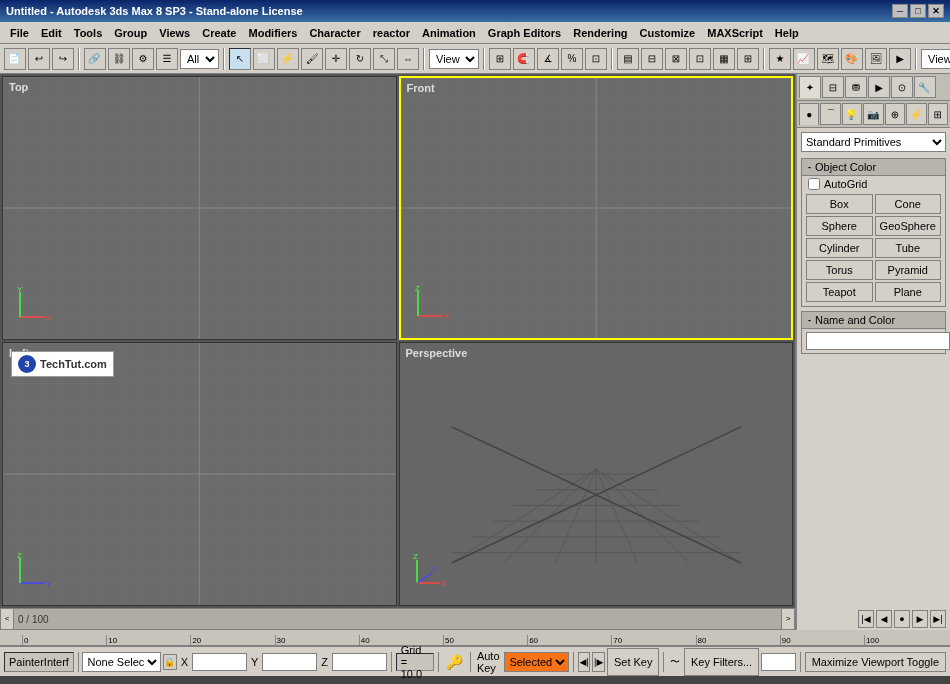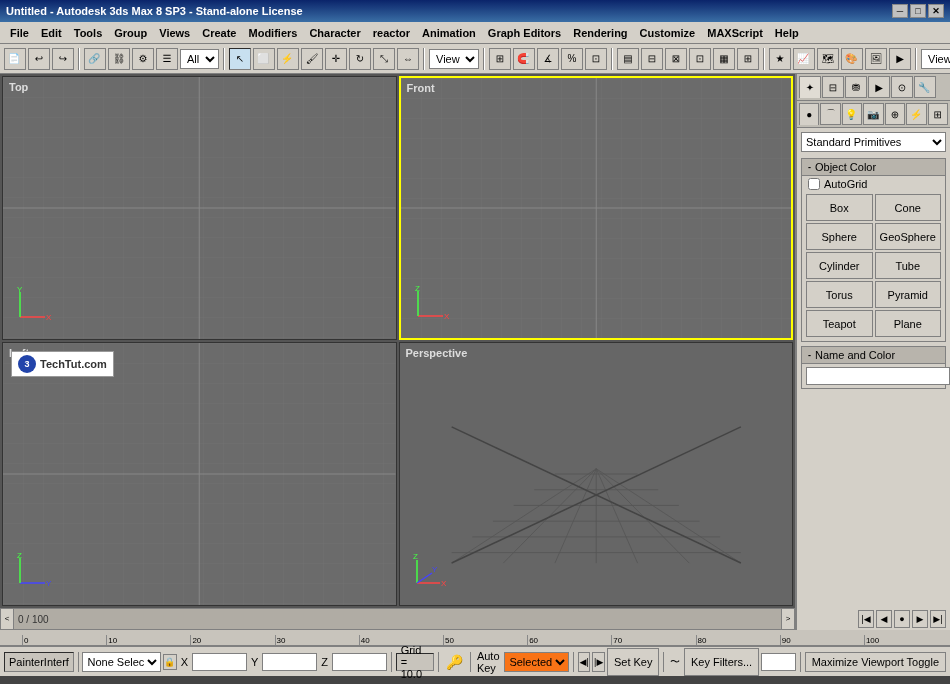--- a/index.html
+++ b/index.html
@@ -259,21 +259,21 @@
       height: 12px;
     }
 
     .object-buttons {
       display: grid;
       grid-template-columns: 1fr 1fr;
       gap: 2px;
       padding: 2px 4px 4px 4px;
     }
     .obj-btn {
-      height: 27px;
+      height: 20px;
       background: #d4d0c8;
       border: 1px solid #808080;
       font-size: 11px;
       cursor: pointer;
       text-align: center;
     }
 
     
     .name-color-row {
       display: flex;

